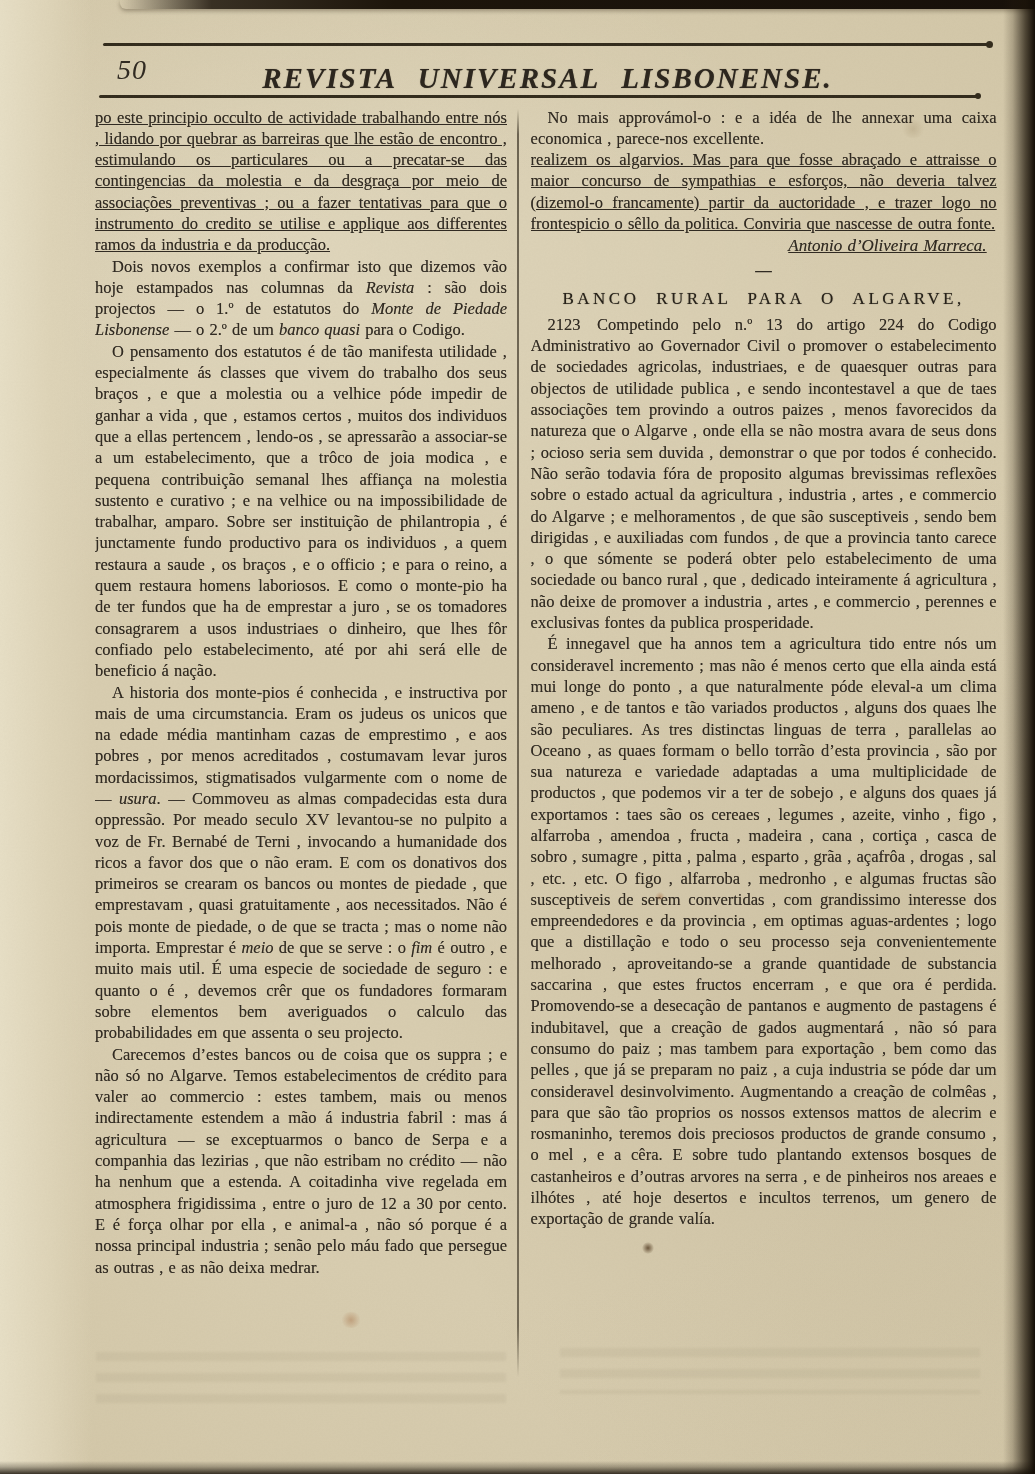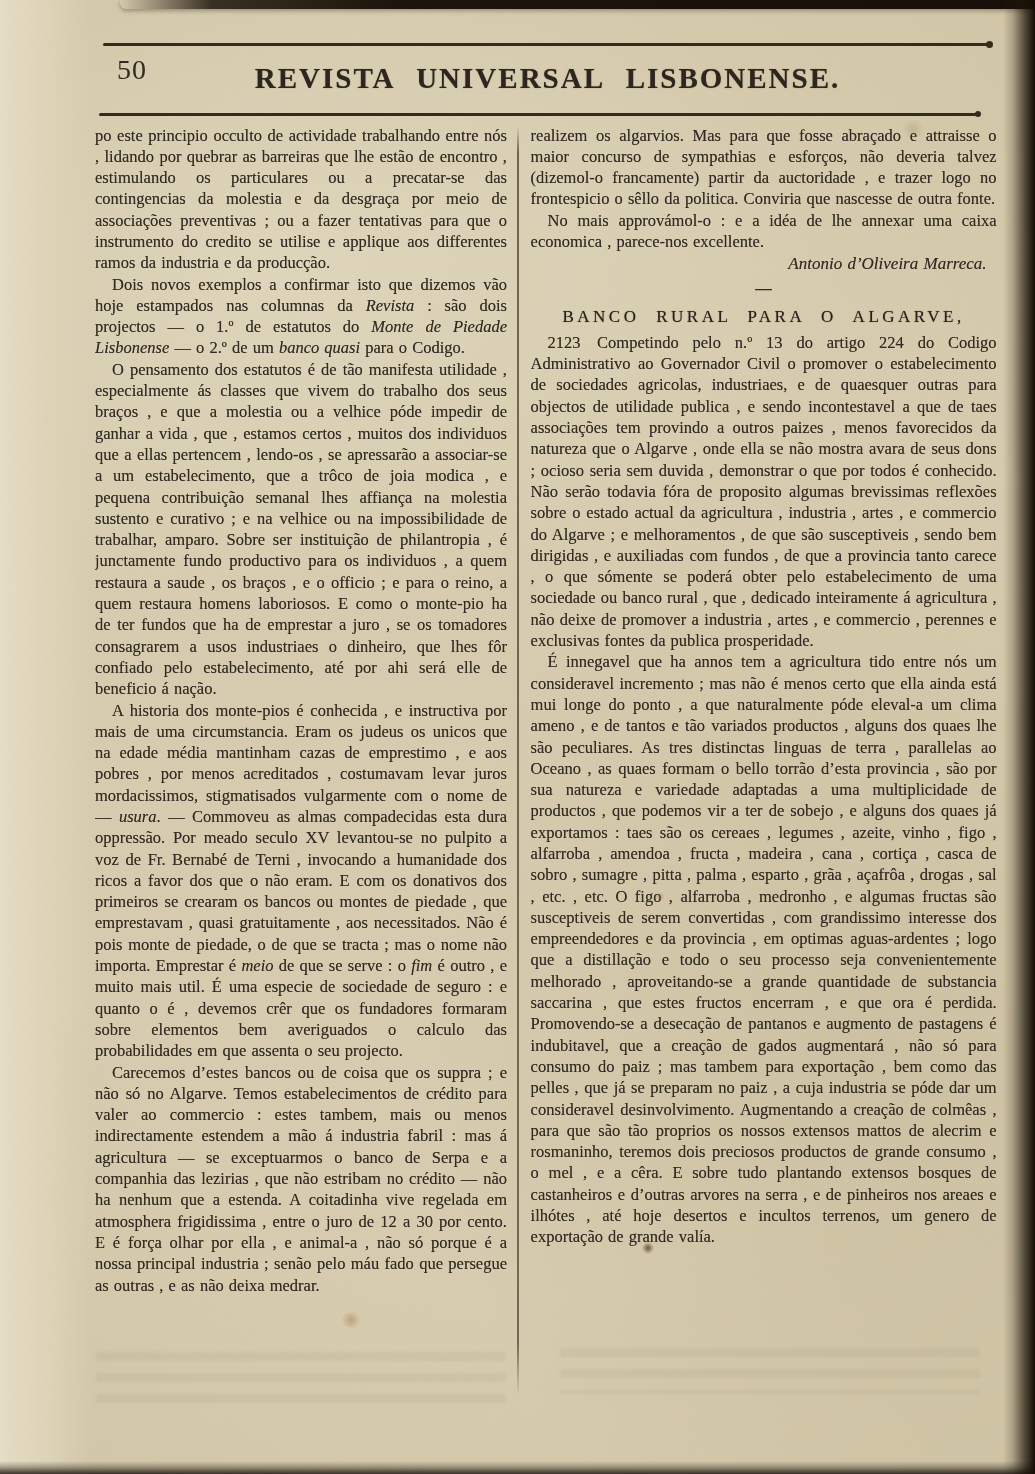--- a/index.html
+++ b/index.html
@@ -44,21 +44,21 @@
   .rule-top { height: 3px; width: 888px; margin-left: 8px; border-radius: 2px; position: relative; }
   .rule-top::after {
     content: ""; position: absolute; right: -2px; top: -2px;
     width: 7px; height: 7px; border-radius: 50%; background: #312a1b;
   }
   .rule-bottom { height: 2.5px; width: 880px; margin-left: 4px; border-radius: 2px; position: relative; }
   .rule-bottom::after {
     content: ""; position: absolute; right: -2px; top: -2px;
     width: 6px; height: 6px; border-radius: 50%; background: #312a1b;
   }
-  .masthead-row { position: relative; height: 67px; }
+  .masthead-row { position: relative; height: 49px; font-style: italic; }
   .page-number {
     position: absolute; left: 22px; top: 8px;
     font-size: 28px; color: #2e2820; letter-spacing: 1px;
   }
   .journal-title {
     margin: 0; padding-top: 16px;
     text-align: center;
     font-size: 29px; font-weight: bold; color: #2a241c;
     letter-spacing: 2px; word-spacing: 13px;
     text-shadow: 0 0 1px rgba(42,36,28,0.55);
@@ -75,24 +75,24 @@
   }
   .column-left { width: 412px; }
   .column-divider {
     width: 1.6px; height: 1268px;
     background: linear-gradient(to bottom, rgba(48,40,26,0.0), rgba(48,40,26,0.65) 2%, rgba(48,40,26,0.6) 96%, rgba(48,40,26,0));
     margin: 2px 12px 0 10px;
   }
   .column-right { width: 466px; }
   .block { margin: 0; }
   .para { text-indent: 17px; }
-  .para-noindent { text-indent: 0; }
+  .para-noindent { text-indent: 0; text-decoration: underline; }
   .signature {
     text-align: right; font-size: 17px;
-    padding-right: 10px; margin-top: 1px;
+    padding-right: 10px; margin-top: 1px; text-decoration: underline;
   }
   .divider { text-align: center; line-height: 27px; font-weight: bold; color: #2e2820; }
   .heading {
     text-align: center; text-indent: 0;
     font-weight: normal; font-size: 17px;
     letter-spacing: 3.5px; word-spacing: 9px;
     color: #241f17;
     margin: 4px 0 5px 0;
     text-shadow: 0 0 1px rgba(36,31,23,0.6);
   }
@@ -135,22 +135,22 @@
     <div class="columns">
       <div class="column column-left">
           <p class="block para-noindent"><span>po este principio occulto de actividade trabalhando entre nós , lidando por quebrar as barreiras que lhe estão de encontro , estimulando os particulares ou a precatar-se das contingencias da molestia e da desgraça por meio de associações preventivas ; ou a fazer tentativas para que o instrumento do credito se utilise e applique aos differentes ramos da industria e da producção.</span></p>
           <p class="block para"><span>Dois novos exemplos a confirmar isto que dizemos vão hoje estampados nas columnas da </span><i>Revista</i><span> : são dois projectos — o 1.º de estatutos do </span><i>Monte de Piedade Lisbonense</i><span> — o 2.º de um </span><i>banco quasi</i><span> para o Codigo.</span></p>
           <p class="block para"><span>O pensamento dos estatutos é de tão manifesta utilidade , especialmente ás classes que vivem do trabalho dos seus braços , e que a molestia ou a velhice póde impedir de ganhar a vida , que , estamos certos , muitos dos individuos que a ellas pertencem , lendo-os , se apressarão a associar-se a um estabelecimento, que a trôco de joia modica , e pequena contribuição semanal lhes affiança na molestia sustento e curativo ; e na velhice ou na impossibilidade de trabalhar, amparo. Sobre ser instituição de philantropia , é junctamente fundo productivo para os individuos , a quem restaura a saude , os braços , e o officio ; e para o reino, a quem restaura homens laboriosos. E como o monte-pio ha de ter fundos que ha de emprestar a juro , se os tomadores consagrarem a usos industriaes o dinheiro, que lhes fôr confiado pelo estabelecimento, até por ahi será elle de beneficio á nação.</span></p>
           <p class="block para"><span>A historia dos monte-pios é conhecida , e instructiva por mais de uma circumstancia. Eram os judeus os unicos que na edade média mantinham cazas de emprestimo , e aos pobres , por menos acreditados , costumavam levar juros mordacissimos, stigmatisados vulgarmente com o nome de — </span><i>usura</i><span>. — Commoveu as almas compadecidas esta dura oppressão. Por meado seculo XV levantou-se no pulpito a voz de Fr. Bernabé de Terni , invocando a humanidade dos ricos a favor dos que o não eram. E com os donativos dos primeiros se crearam os bancos ou montes de piedade , que emprestavam , quasi gratuitamente , aos necessitados. Não é pois monte de piedade, o de que se tracta ; mas o nome não importa. Emprestar é </span><i>meio</i><span> de que se serve : o </span><i>fim</i><span> é outro , e muito mais util. É uma especie de sociedade de seguro : e quanto o é , devemos crêr que os fundadores formaram sobre elementos bem averiguados o calculo das probabilidades em que assenta o seu projecto.</span></p>
           <p class="block para"><span>Carecemos d’estes bancos ou de coisa que os suppra ; e não só no Algarve. Temos estabelecimentos de crédito para valer ao commercio : estes tambem, mais ou menos indirectamente estendem a mão á industria fabril : mas á agricultura — se exceptuarmos o banco de Serpa e a companhia das lezirias , que não estribam no crédito — não ha nenhum que a estenda. A coitadinha vive regelada em atmosphera frigidissima , entre o juro de 12 a 30 por cento. E é força olhar por ella , e animal-a , não só porque é a nossa principal industria ; senão pelo máu fado que persegue as outras , e as não deixa medrar.</span></p>
         </div>
       <div class="column-divider"></div>
       <div class="column column-right">
+          <p class="block para"><span>No mais approvámol-o : e a idéa de lhe annexar uma caixa economica , parece-nos excellente.</span></p>
           <p class="block para-noindent"><span>realizem os algarvios. Mas para que fosse abraçado e attraisse o maior concurso de sympathias e esforços, não deveria talvez (dizemol-o francamente) partir da auctoridade , e trazer logo no frontespicio o sêllo da politica. Conviria que nascesse de outra fonte.</span></p>
-          <p class="block para"><span>No mais approvámol-o : e a idéa de lhe annexar uma caixa economica , parece-nos excellente.</span></p>
           <p class="block signature"><i>Antonio d’Oliveira Marreca.</i></p>
           <p class="block divider"><span>—</span></p>
           <p class="block heading"><span>BANCO RURAL PARA O ALGARVE,</span></p>
           <p class="block para"><span>2123 Competindo pelo n.º 13 do artigo 224 do Codigo Administrativo ao Governador Civil o promover o estabelecimento de sociedades agricolas, industriaes, e de quaesquer outras para objectos de utilidade publica , e sendo incontestavel a que de taes associações tem provindo a outros paizes , menos favorecidos da natureza que o Algarve , onde ella se não mostra avara de seus dons ; ocioso seria sem duvida , demonstrar o que por todos é conhecido. Não serão todavia fóra de proposito algumas brevissimas reflexões sobre o estado actual da agricultura , industria , artes , e commercio do Algarve ; e melhoramentos , de que são susceptiveis , sendo bem dirigidas , e auxiliadas com fundos , de que a provincia tanto carece , o que sómente se poderá obter pelo estabelecimento de uma sociedade ou banco rural , que , dedicado inteiramente á agricultura , não deixe de promover a industria , artes , e commercio , perennes e exclusivas fontes da publica prosperidade.</span></p>
           <p class="block para"><span>É innegavel que ha annos tem a agricultura tido entre nós um consideravel incremento ; mas não é menos certo que ella ainda está mui longe do ponto , a que naturalmente póde eleval-a um clima ameno , e de tantos e tão variados productos , alguns dos quaes lhe são peculiares. As tres distinctas linguas de terra , parallelas ao Oceano , as quaes formam o bello torrão d’esta provincia , são por sua natureza e variedade adaptadas a uma multiplicidade de productos , que podemos vir a ter de sobejo , e alguns dos quaes já exportamos : taes são os cereaes , legumes , azeite, vinho , figo , alfarroba , amendoa , fructa , madeira , cana , cortiça , casca de sobro , sumagre , pitta , palma , esparto , grãa , açafrôa , drogas , sal , etc. , etc. O figo , alfarroba , medronho , e algumas fructas são susceptiveis de serem convertidas , com grandissimo interesse dos empreendedores e da provincia , em optimas aguas-ardentes ; logo que a distillação e todo o seu processo seja convenientemente melhorado , aproveitando-se a grande quantidade de substancia saccarina , que estes fructos encerram , e que ora é perdida. Promovendo-se a desecação de pantanos e augmento de pastagens é indubitavel, que a creação de gados augmentará , não só para consumo do paiz ; mas tambem para exportação , bem como das pelles , que já se preparam no paiz , a cuja industria se póde dar um consideravel desinvolvimento. Augmentando a creação de colmêas , para que são tão proprios os nossos extensos mattos de alecrim e rosmaninho, teremos dois preciosos productos de grande consumo , o mel , e a cêra. E sobre tudo plantando extensos bosques de castanheiros e d’outras arvores na serra , e de pinheiros nos areaes e ilhótes , até hoje desertos e incultos terrenos, um genero de exportação de grande valía.</span></p>
         </div>
     </div>
   </div>
 
   <div class="stain stain-1"></div>

